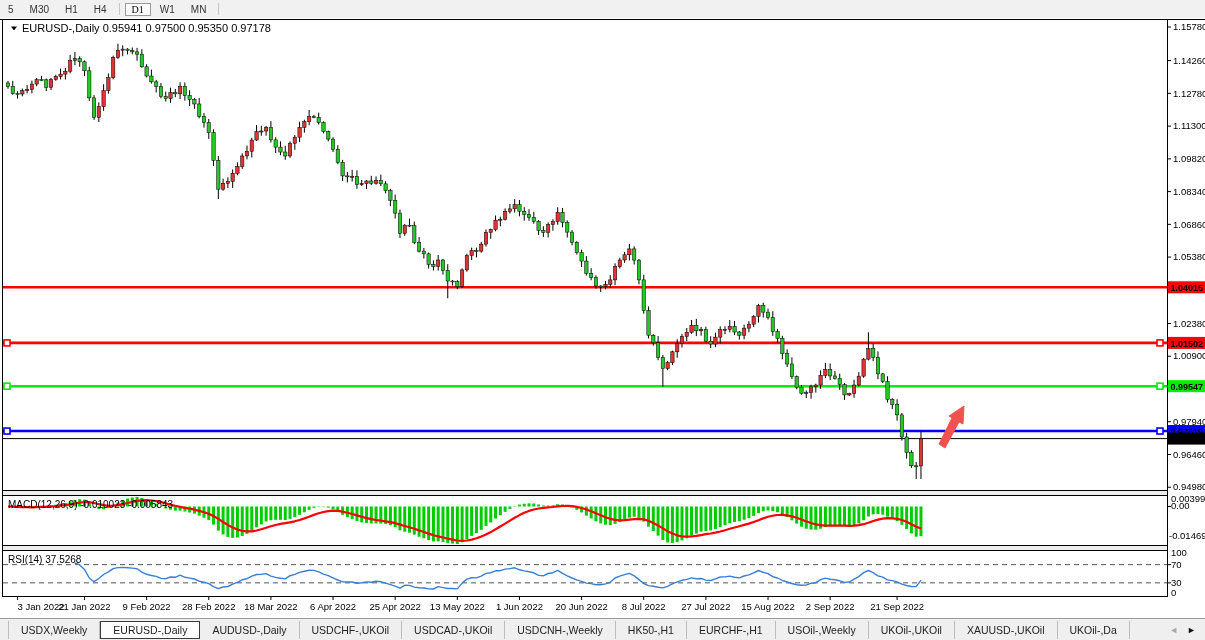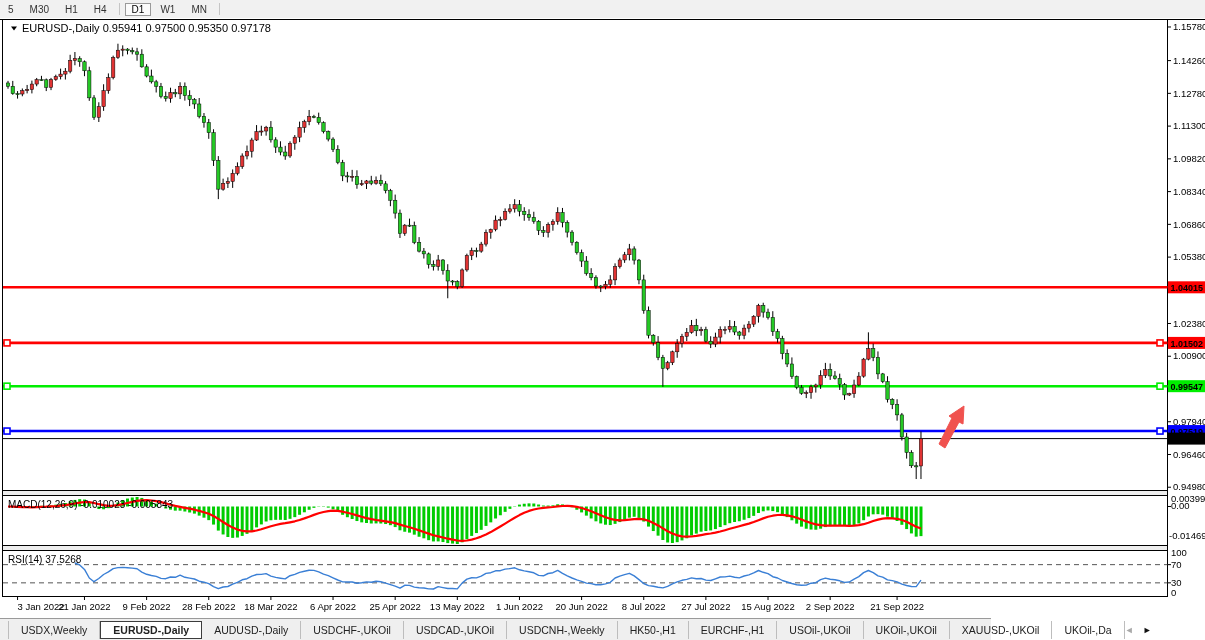--- a/index.html
+++ b/index.html
@@ -2,36 +2,36 @@
 <html><head>
 <meta charset="utf-8">
 <style>
   html,body{margin:0;padding:0;background:#fff;}
   body{width:1205px;height:640px;position:relative;overflow:hidden;
        font-family:"Liberation Sans",sans-serif;-webkit-font-smoothing:none;}
   
   .toolbar{position:absolute;top:0;left:0;width:1205px;height:18px;background:#f1f1f1;
            display:flex;align-items:center;font-size:10px;color:#333;}
   .tf{padding:1px 7px;margin:0 1px;cursor:default;}
-  .tf.active{background:#fbfbfb;border:1px solid #9a9a9a;padding:0 6px;color:#000;}
+  .tf.active{background:#fbfbfb;border:1px solid #9a9a9a;padding:0 6px;color:#000;font-family:Liberation Serif, serif;}
   .tfsep{width:1px;height:12px;background:#c5c5c5;margin:0 4px;}
   
   #chart-svg{position:absolute;top:18px;left:0;}
   text{font-family:"Liberation Sans",sans-serif;fill:#000;}
   .t-title{font-size:11px;}
   .t-ind{font-size:10px;}
   .t-ax{font-size:9.5px;}
   .t-badge{font-size:9px;font-weight:bold;}
   .t-date{font-size:9.5px;}
   
-  .tabbar{position:absolute;left:0;bottom:0;width:991px;height:21px;background:#efefef;
+  .tabbar{position:absolute;left:0;bottom:0;width:1205px;height:21px;background:#efefef;
           border-top:1px solid #9a9a9a;display:flex;align-items:center;font-size:10.5px;color:#222;}
   .tab{padding:3px 12px;border-right:1px solid #bdbdbd;white-space:nowrap;cursor:default;}
   .tab:first-child{border-left:1px solid #bdbdbd;margin-left:8px;}
-  .tab.active{background:#fff;border:1px solid #3c3c3c;font-weight:bold;padding:2px 12px;}
+  .tab.active{background:#fff;border:1px solid #3c3c3c;font-weight:normal;padding:2px 12px;}
   .tab-arrows{margin-left:auto;padding-right:9px;display:flex;gap:9px;font-size:9px;align-items:center;}
   .arr-left{color:#a9a9a9;} .arr-right{color:#111;}
 </style>
 </head>
 <body>
 
 <div class="toolbar" id="toolbar">
     <div class="tf">5</div>
     <div class="tf">M30</div>
     <div class="tf">H1</div>
@@ -753,21 +753,21 @@
 
 <div class="tabbar" id="tabbar">
     <div class="tab">USDX,Weekly</div>
     <div class="tab active">EURUSD-,Daily</div>
     <div class="tab">AUDUSD-,Daily</div>
     <div class="tab">USDCHF-,UKOil</div>
     <div class="tab">USDCAD-,UKOil</div>
     <div class="tab">USDCNH-,Weekly</div>
     <div class="tab">HK50-,H1</div>
     <div class="tab">EURCHF-,H1</div>
-    <div class="tab">USOil-,UKOil</div>
+    <div class="tab">USOil-,Weekly</div>
     <div class="tab">UKOil-,UKOil</div>
     <div class="tab">XAUUSD-,UKOil</div>
     <div class="tab">UKOil-,Da</div>
     <div class="tab-arrows">
       <span class="arr-left">◄</span>
       <span class="arr-right">►</span>
     </div>
   </div>
 
 </body></html>

